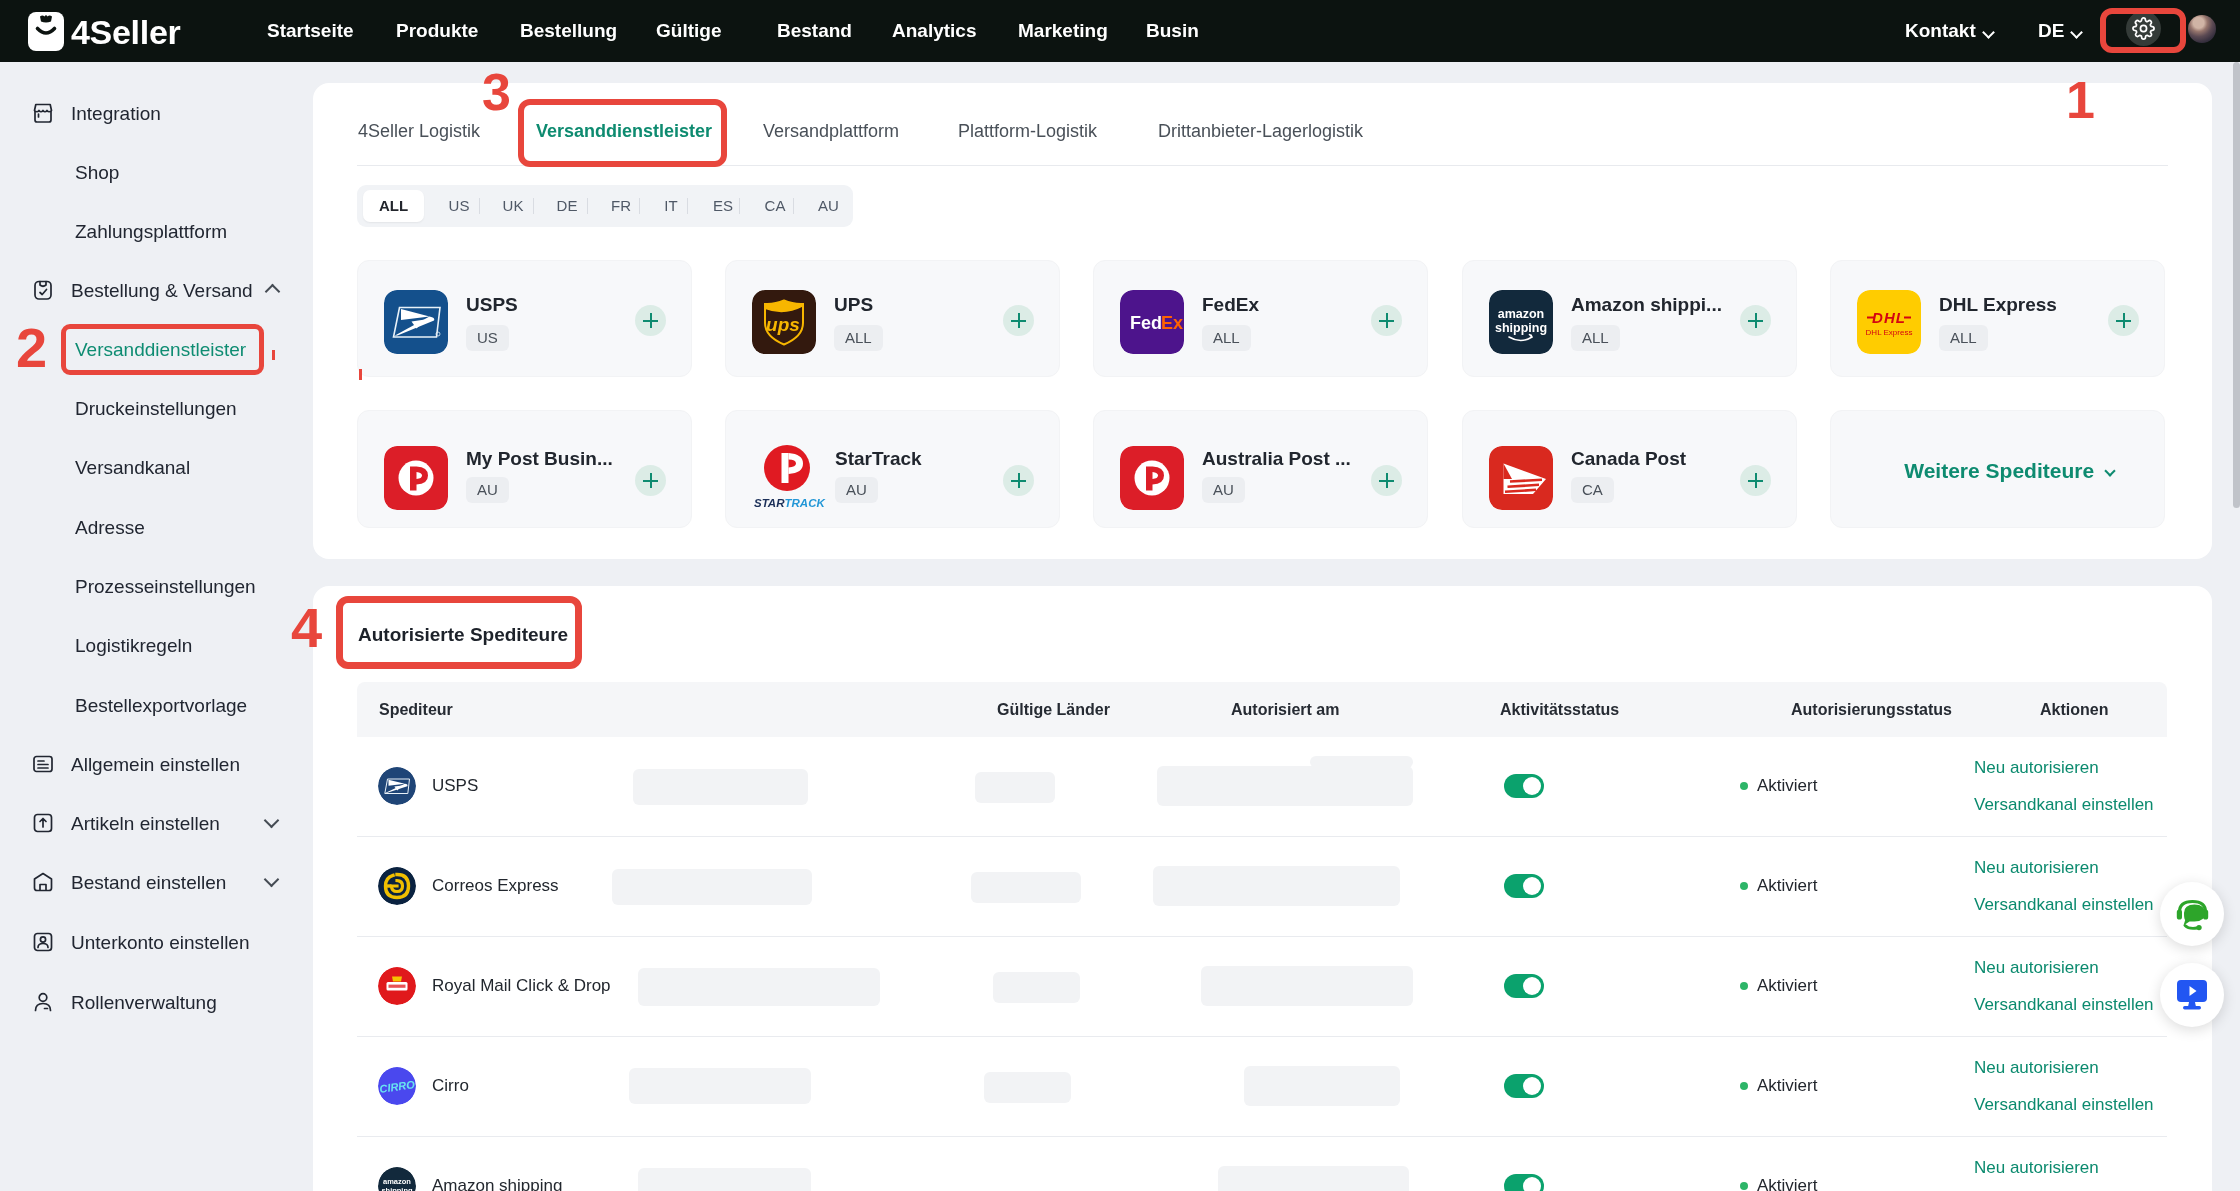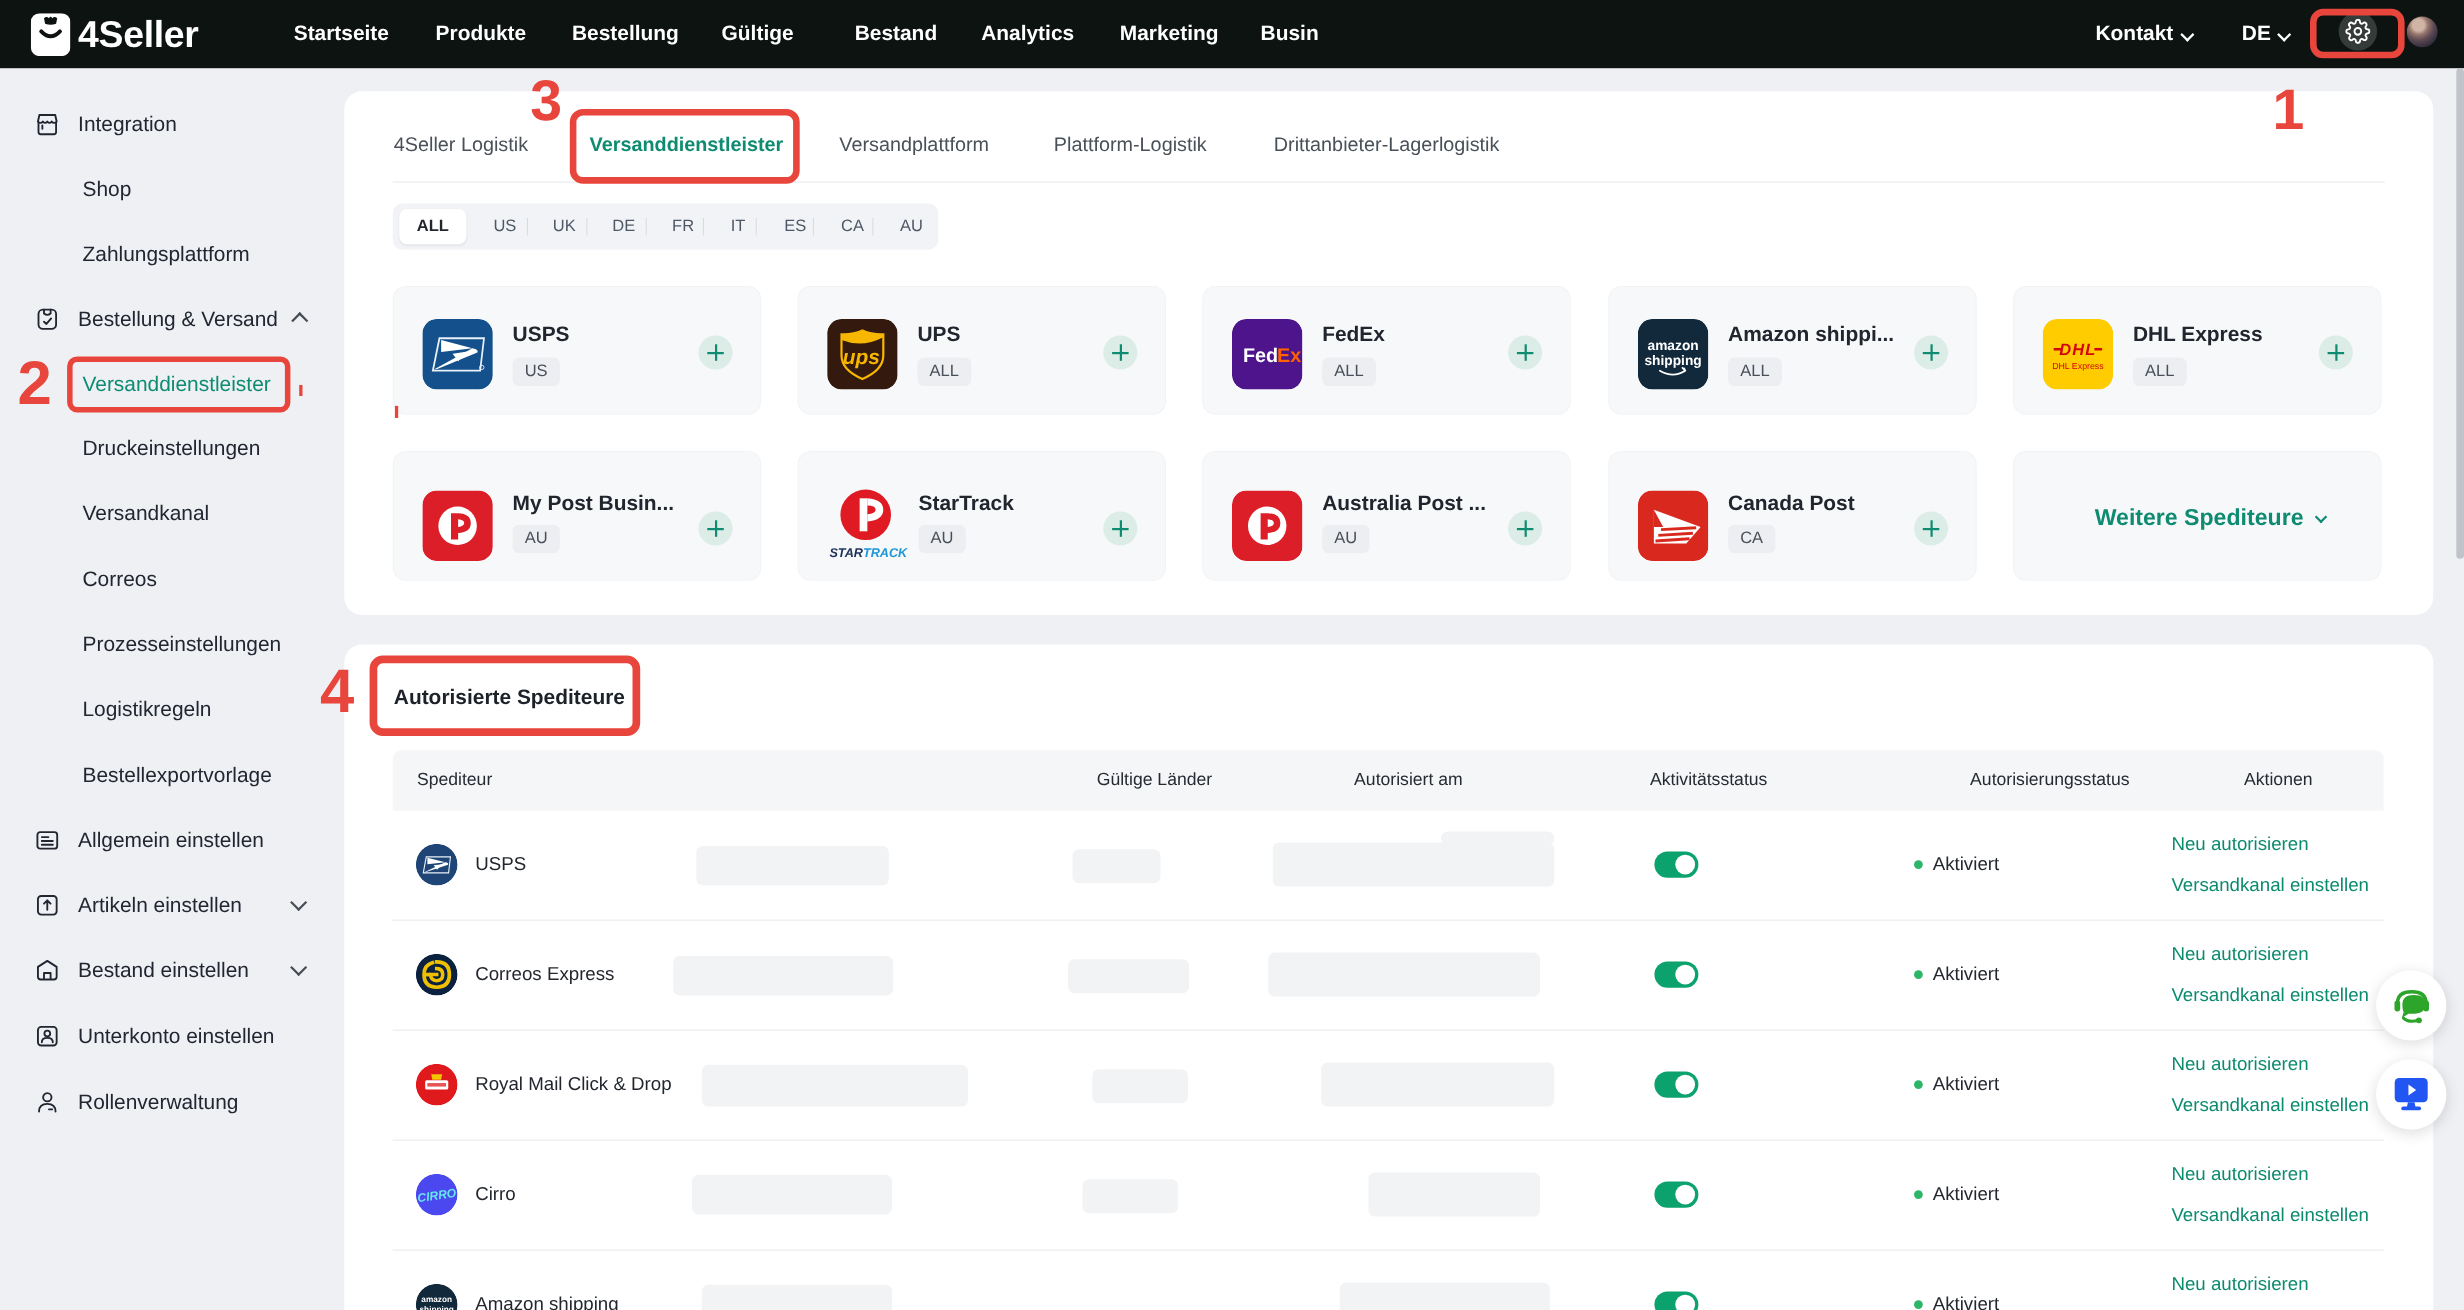--- a/index.html
+++ b/index.html
@@ -38,21 +38,21 @@
 .card { position:absolute; width:335px; background:#f7f8fa; border-radius:12px; border:1px solid #f2f3f5; }
 .clogo { position:absolute; left:26px; width:64px; height:64px; border-radius:13px; }
 .ctitle { position:absolute; left:108px; font-size:19px; font-weight:bold; color:#21262e; white-space:nowrap; }
 .cbadge { position:absolute; left:108px; height:26px; line-height:26px; padding:0 11px; background:#eceef1; border-radius:6px; font-size:15px; color:#495059; }
 .plus { position:absolute; width:31px; height:31px; border-radius:50%; background:#dcece6; }
 .plus:before { content:""; position:absolute; left:8px; top:14.5px; width:15px; height:2px; background:#0e8b70; }
 .plus:after { content:""; position:absolute; left:14.5px; top:8px; width:2px; height:15px; background:#0e8b70; }
 
 
 #thead { position:absolute; left:357px; top:682px; width:1810px; height:55px; background:#f5f6f8; border-radius:8px 8px 0 0; }
-.th { position:absolute; top:0; height:55px; line-height:55px; font-size:16px; font-weight:normal; color:#262b33; }
+.th { position:absolute; top:0; height:55px; line-height:55px; font-size:16px; font-weight:bold; color:#262b33; }
 .rowline { position:absolute; left:357px; width:1810px; height:1px; background:#e9ebef; }
 .rlogo { position:absolute; width:38px; height:38px; border-radius:50%; }
 .rname { position:absolute; font-size:17px; color:#22272e; white-space:nowrap; }
 .ph { position:absolute; background:#f2f3f5; border-radius:6px; }
 .toggle { position:absolute; left:1504px; width:40px; height:24px; border-radius:12px; background:#0ba26d; }
 .toggle:after { content:""; position:absolute; right:3px; top:3px; width:18px; height:18px; border-radius:50%; background:#fff; }
 .adot { position:absolute; left:1740px; width:8px; height:8px; border-radius:50%; background:#2db568; }
 .atext { position:absolute; left:1757px; font-size:17px; color:#23272e; }
 .glink { position:absolute; font-size:17px; color:#0b8a6e; white-space:nowrap; }
 
@@ -112,21 +112,21 @@
   <svg class="sideicon" style="top:278px" viewBox="0 0 24 24" fill="none" stroke="#212631" stroke-width="1.7" stroke-linejoin="round">
     <rect x="4" y="3.5" width="16" height="17.5" rx="4"></rect>
     <path d="M9 3.5 L9 7 Q12 9.5 15 7 L15 3.5" stroke-linecap="round"></path>
     <path d="M9 14.5 L11.2 16.5 L15.5 11.5" stroke-linecap="round"></path>
   </svg>
   <div class="side" style="left:71px;top:279px">Bestellung &amp; Versand</div>
   <span class="schev" style="left:267px;top:286px;transform:rotate(-135deg)"></span>
   <div class="side" style="left:75px;top:338px;color:#0e8c72">Versanddienstleister</div>
   <div class="side" style="left:75px;top:397px">Druckeinstellungen</div>
   <div class="side" style="left:75px;top:456px">Versandkanal</div>
-  <div class="side" style="left:75px;top:516px">Correos</div>
+  <div class="side" style="left:75px;top:516px">Adresse</div>
   <div class="side" style="left:75px;top:575px">Prozesseinstellungen</div>
   <div class="side" style="left:75px;top:634px">Logistikregeln</div>
   <div class="side" style="left:75px;top:694px">Bestellexportvorlage</div>
   <svg class="sideicon" style="top:752px" viewBox="0 0 24 24" fill="none" stroke="#212631" stroke-width="1.7" stroke-linejoin="round">
     <rect x="3" y="4.5" width="18" height="15" rx="2.5"></rect>
     <path d="M7 9 L13 9 M7 12.5 L17 12.5 M7 16 L17 16" stroke-linecap="round"></path>
   </svg>
   <div class="side" style="left:71px;top:753px">Allgemein einstellen</div>
   <svg class="sideicon" style="top:811px" viewBox="0 0 24 24" fill="none" stroke="#212631" stroke-width="1.7" stroke-linejoin="round">
     <rect x="3.5" y="3.5" width="17" height="17" rx="3"></rect>

